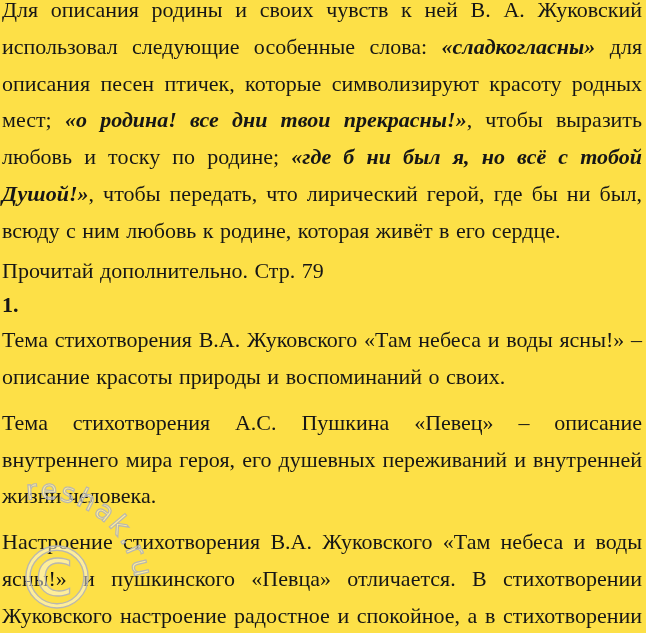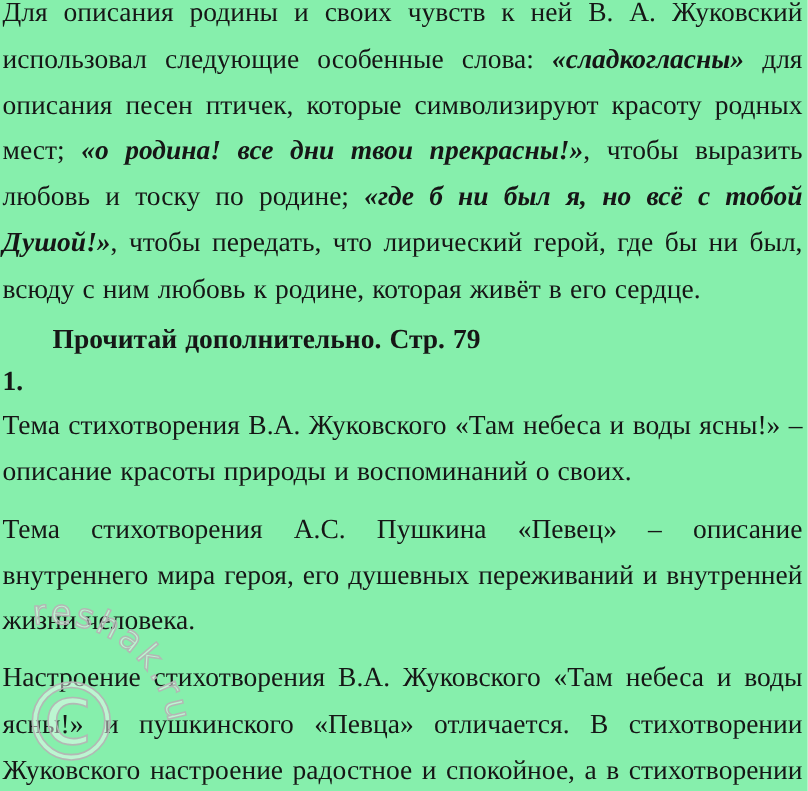--- a/index.html
+++ b/index.html
@@ -1,42 +1,41 @@
 <!DOCTYPE html>
 <html><head>
 <meta charset="utf-8">
 <style>
   html, body { margin: 0; padding: 0; }
   .page {
     position: relative;
     width: 646px;
     height: 633px;
-    background: #86efac;
+    background: #fde047;
     overflow: hidden;
     font-family: "Liberation Serif", "DejaVu Serif", serif;
     color: #161616;
   }
   .textcol {
     padding: 0 4px 0 2px;
   }
   .para {
     margin: 0;
     font-size: 22px;
     line-height: 36.8px;
     text-align: justify;
     text-align-last: left;
     word-spacing: 1px;
   }
   .p1 { margin-top: -8px; }
   .heading {
     margin-top: 3px;
     margin-bottom: -2px;
-    font-weight: bold;
+    font-weight: normal;
     text-align: right;
-    margin-left: 40px;
   }
   .item-number {
     margin-bottom: -2px;
     font-weight: bold;
     text-align: left;
   }
   .p3, .p4 { margin-top: 9px; }
   .bi { font-weight: bold; font-style: italic; }
   .watermark {
     position: absolute;

